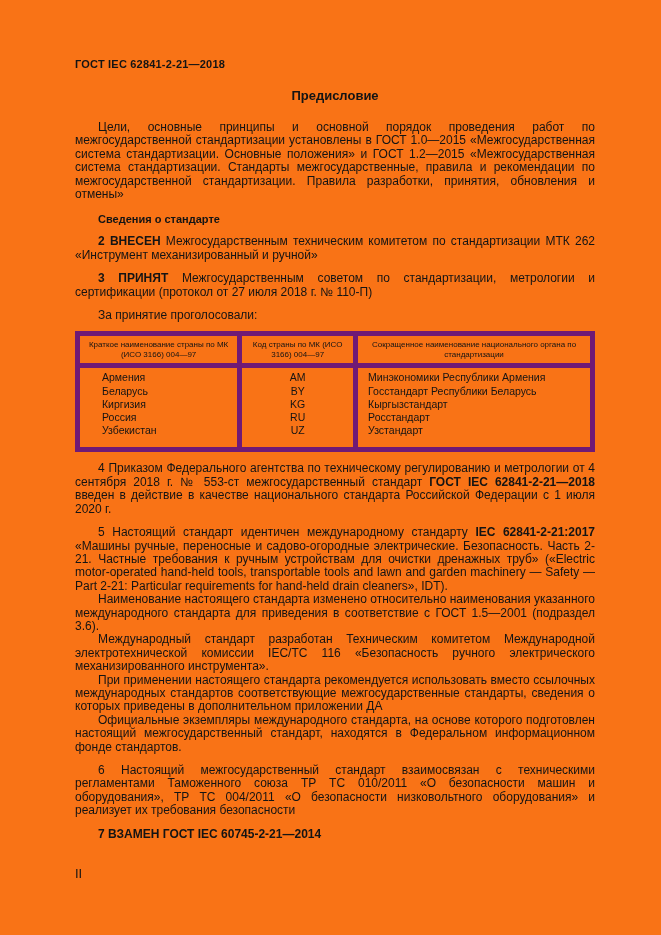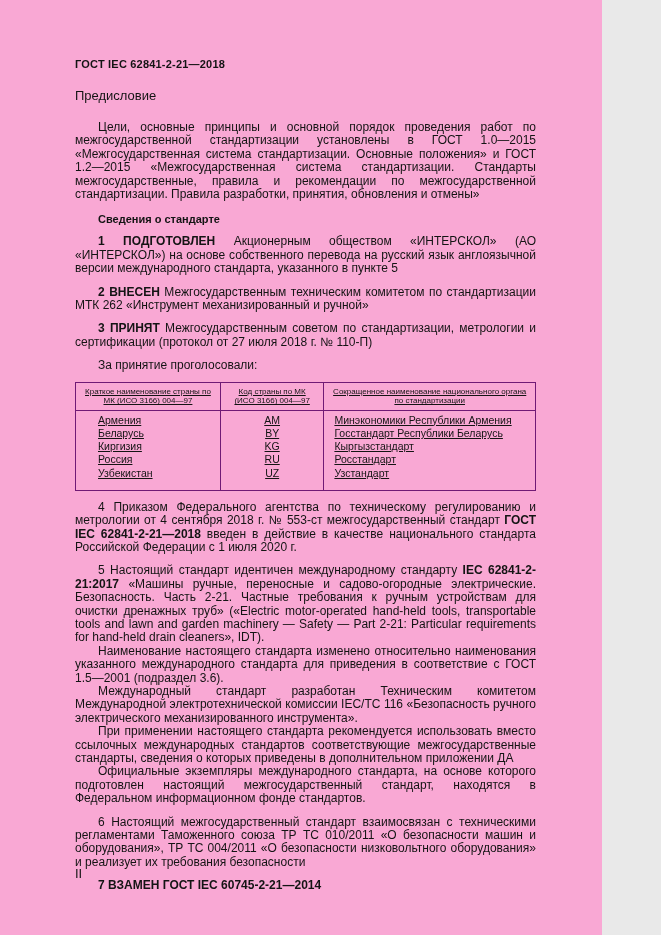--- a/index.html
+++ b/index.html
@@ -4,33 +4,33 @@
 <style>
   * { margin: 0; padding: 0; box-sizing: border-box; }
   html, body { background: #e9e9e9; }
   body {
     width: 661px; height: 935px;
     font-family: "Liberation Sans", sans-serif;
     color: #141414;
   }
   .page {
     position: relative;
-    width: 602px; height: 935px;
-    background: #f9a8d4;
+    width: 661px; height: 935px;
+    background: #f97316;
     padding: 58px 66px 0 75px;
     overflow: hidden;
   }
   .doc-header {
     font-size: 11px; font-weight: bold;
     margin-bottom: 18px;
     letter-spacing: 0.2px;
   }
   .title {
-    font-size: 13px; font-weight: normal;
-    text-align: left;
+    font-size: 13px; font-weight: bold;
+    text-align: center;
     margin-bottom: 18px;
   }
   .para {
     font-size: 12px;
     line-height: 13.4px;
     text-align: justify;
   }
   .indent { text-indent: 23px; }
   .subheading {
     font-size: 11px; font-weight: bold;
@@ -42,22 +42,21 @@
   b.kw { font-weight: bold; }
   .vote-caption { margin-top: 10px; }
 
   table.vote-table {
     width: 100%;
     border-collapse: collapse;
     margin: 9px 0 2px 0;
     table-layout: fixed;
   }
   .vote-table th, .vote-table td {
-    border: 1px solid #701a75;
-    text-decoration: underline;
+    border: 5px solid #701a75;
   }
   .vote-table th {
     font-weight: normal;
     font-size: 8px;
     line-height: 9.5px;
     text-align: center;
     vertical-align: middle;
     padding: 4px 8px;
   }
   .vote-table td {
@@ -82,21 +81,20 @@
 <div class="page">
 
   <div class="doc-header">ГОСТ IEC 62841-2-21—2018</div>
 
   <div class="title">Предисловие</div>
 
   <p class="para indent">Цели, основные принципы и основной порядок проведения работ по межгосударственной стандартизации установлены в ГОСТ 1.0—2015 «Межгосударственная система стандартизации. Основные положения» и ГОСТ 1.2—2015 «Межгосударственная система стандартизации. Стандарты межгосударственные, правила и рекомендации по межгосударственной стандартизации. Правила разработки, принятия, обновления и отмены»</p>
 
   <div class="subheading">Сведения о стандарте</div>
 
-  <p class="para indent item"><b class="kw">1</b> <b class="kw">ПОДГОТОВЛЕН</b> <span>Акционерным обществом «ИНТЕРСКОЛ» (АО «ИНТЕРСКОЛ») на основе собственного перевода на русский язык англоязычной версии международного стандарта, указанного в пункте 5</span></p>
 
   <p class="para indent item"><b class="kw">2</b> <b class="kw">ВНЕСЕН</b> <span>Межгосударственным техническим комитетом по стандартизации МТК 262 «Инструмент механизированный и ручной»</span></p>
 
   <p class="para indent item"><b class="kw">3</b> <b class="kw">ПРИНЯТ</b> <span>Межгосударственным советом по стандартизации, метрологии и сертификации (протокол от 27 июля 2018 г. № 110-П)</span></p>
 
   <p class="para indent item vote-caption">За принятие проголосовали:</p>
 
   <table class="vote-table">
     <colgroup>
       <col style="width:31.5%">

